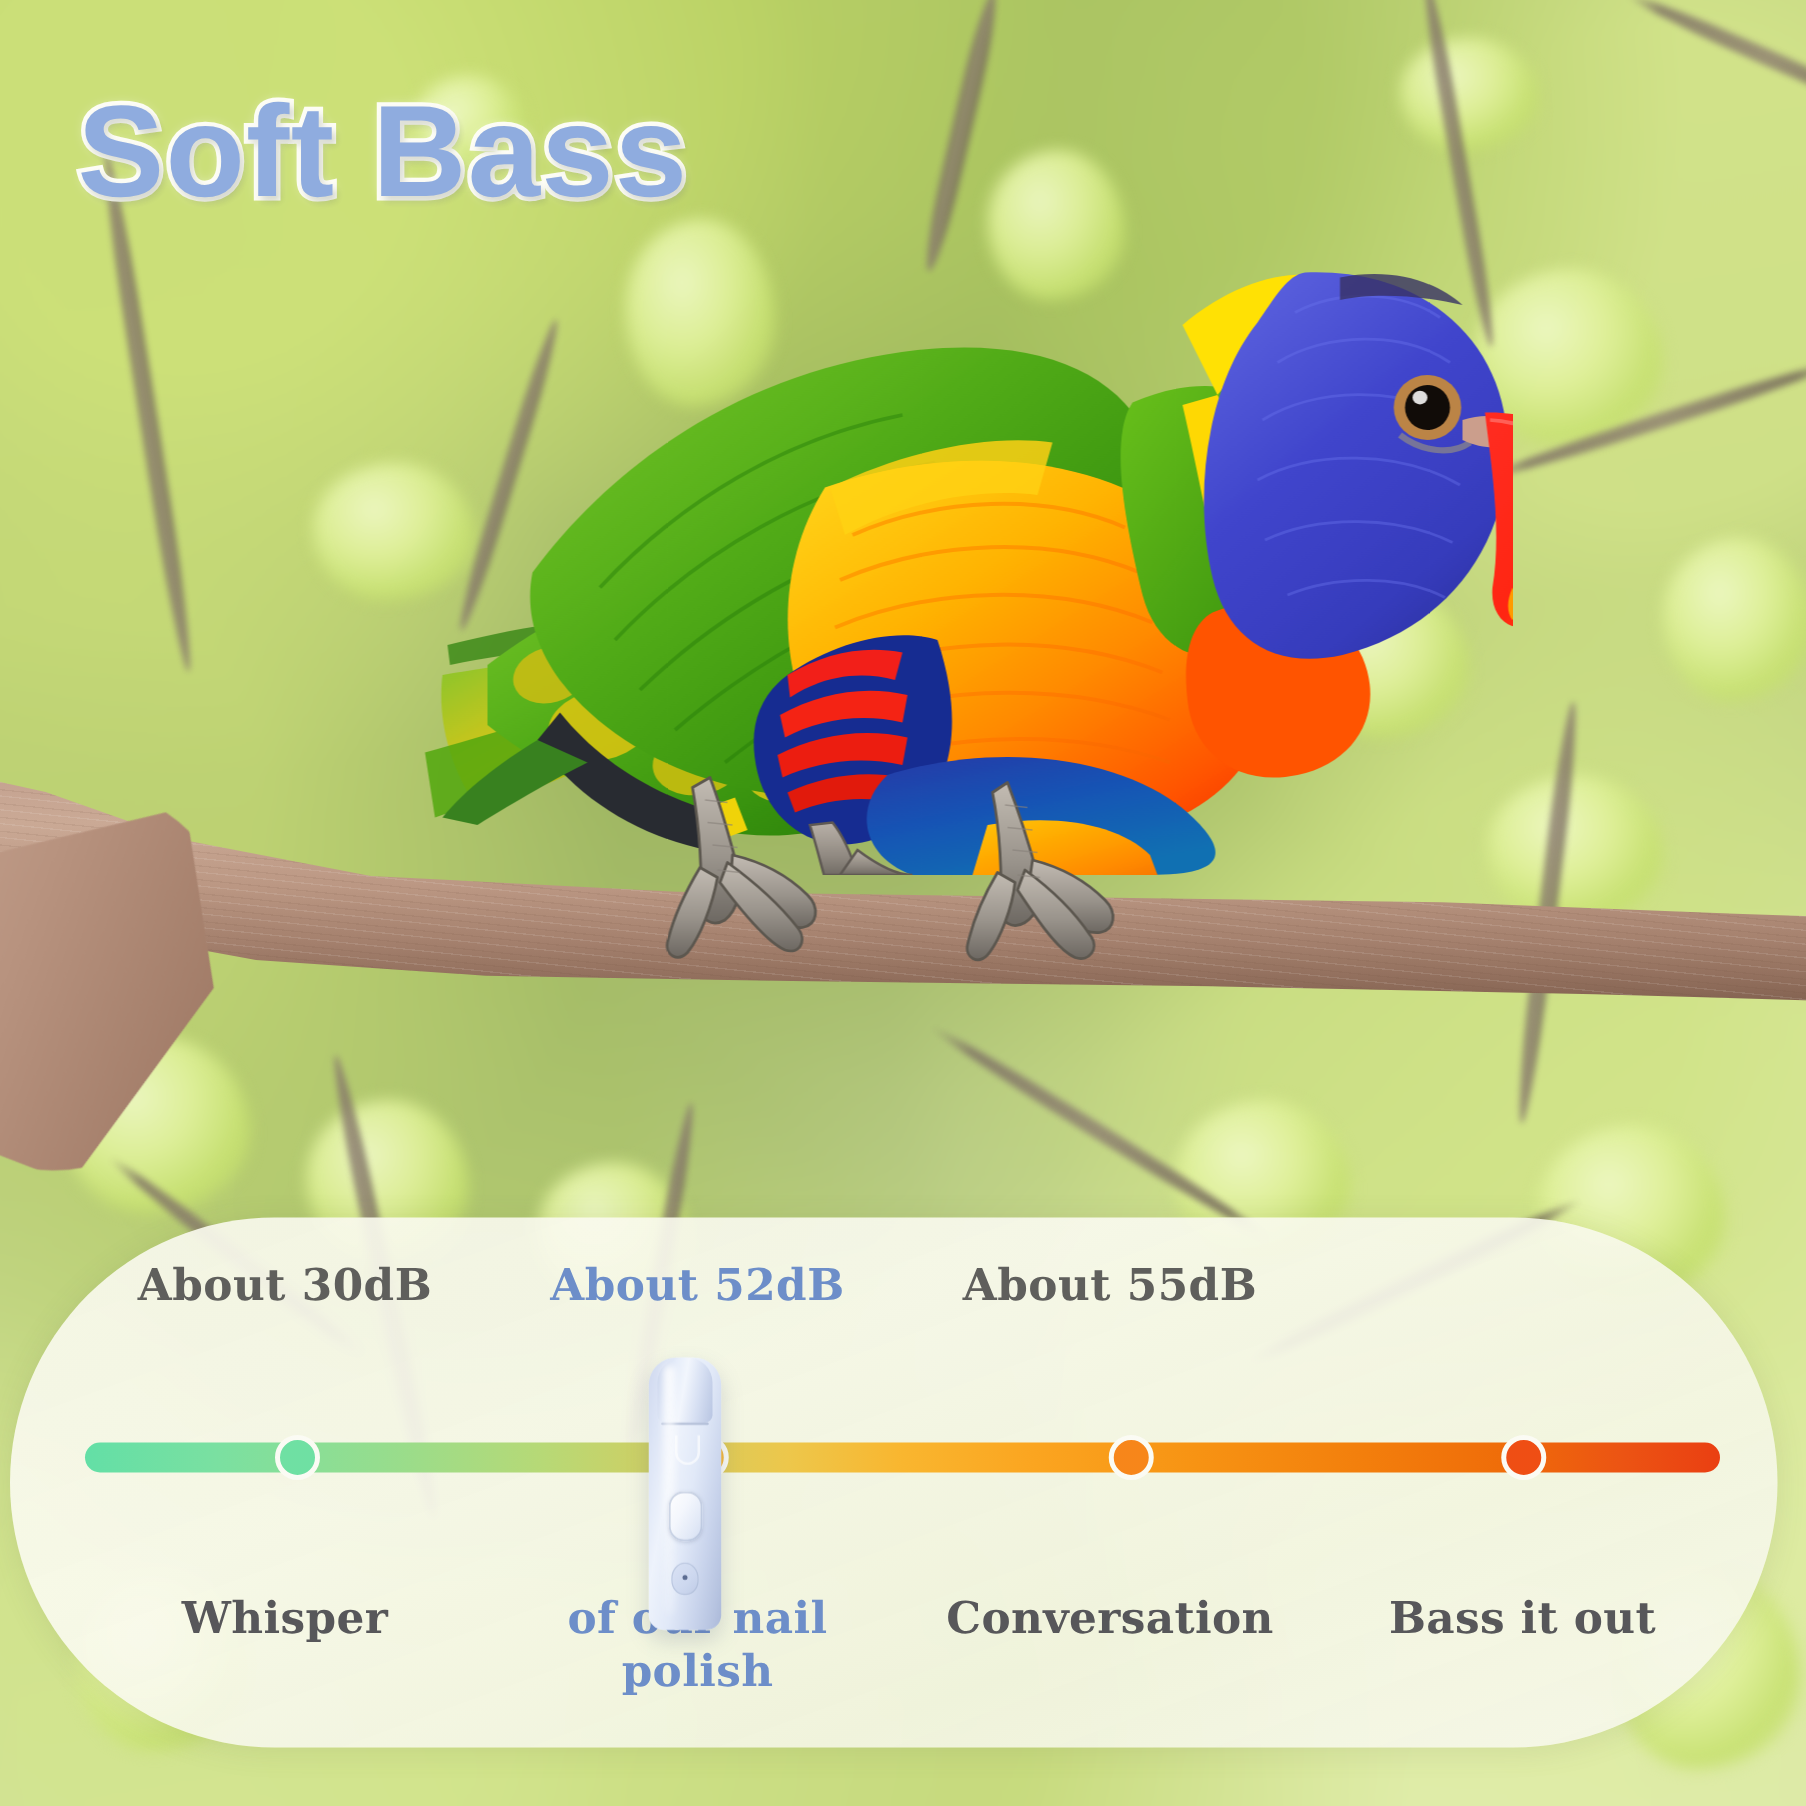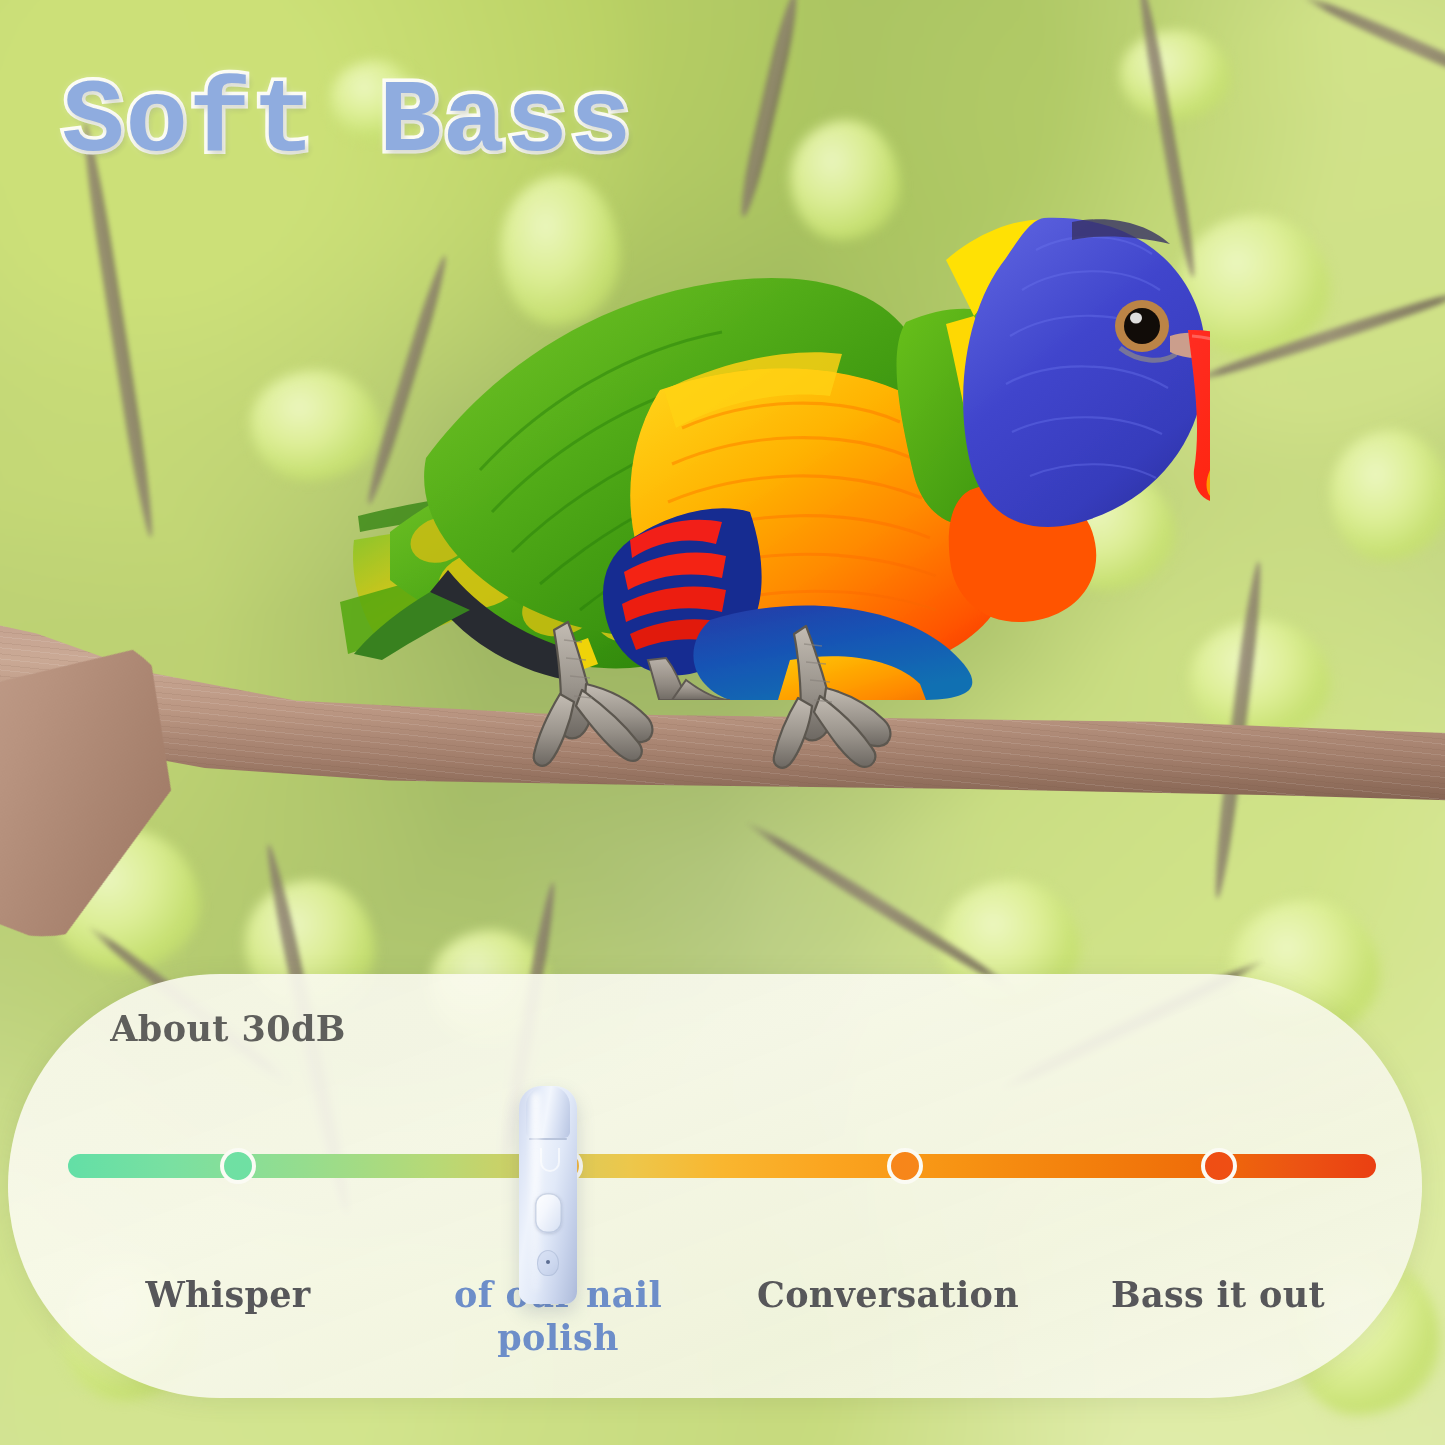--- a/index.html
+++ b/index.html
@@ -110,21 +110,21 @@
     top: 63px;
     font-size: 104px;
     font-weight: bold;
     letter-spacing: 1px;
     color: #8facdf;
     -webkit-text-stroke: 7px #fdfdf4;
     paint-order: stroke fill;
     text-shadow:
        0 0 10px rgba(255,255,255,.55),
        3px 4px 6px rgba(60,70,50,.25);
-    font-family: Liberation Mono, monospace;
+    font-family: Liberation Sans, sans-serif;
     white-space: nowrap;
   }
 
   
   .card {
     position: absolute;
     left: 8px;
     top: 974px;
     width: 1414px;
     height: 424px;
@@ -515,20 +515,26 @@
   </div>
 
   <div class="title">Soft Bass</div>
 
   <div class="card">
 
     <div class="scale-row-top">
       <div class="col c1">
         <div class="db-label">About 30dB</div>
       </div>
+      <div class="col c2">
+        <div class="db-label accent">About 52dB</div>
+      </div>
+      <div class="col c3">
+        <div class="db-label">About 55dB</div>
+      </div>
     </div>
 
     <div class="bar-wrap">
       <div class="bar"></div>
       <div class="dot" style="left:13%;background:#6fe0a3;"></div>
       <div class="dot" style="left:38%;background:#f6b83a;"></div>
       <div class="dot" style="left:64%;background:#f7861a;"></div>
       <div class="dot" style="left:88%;background:#ef4e14;"></div>
     </div>
 

